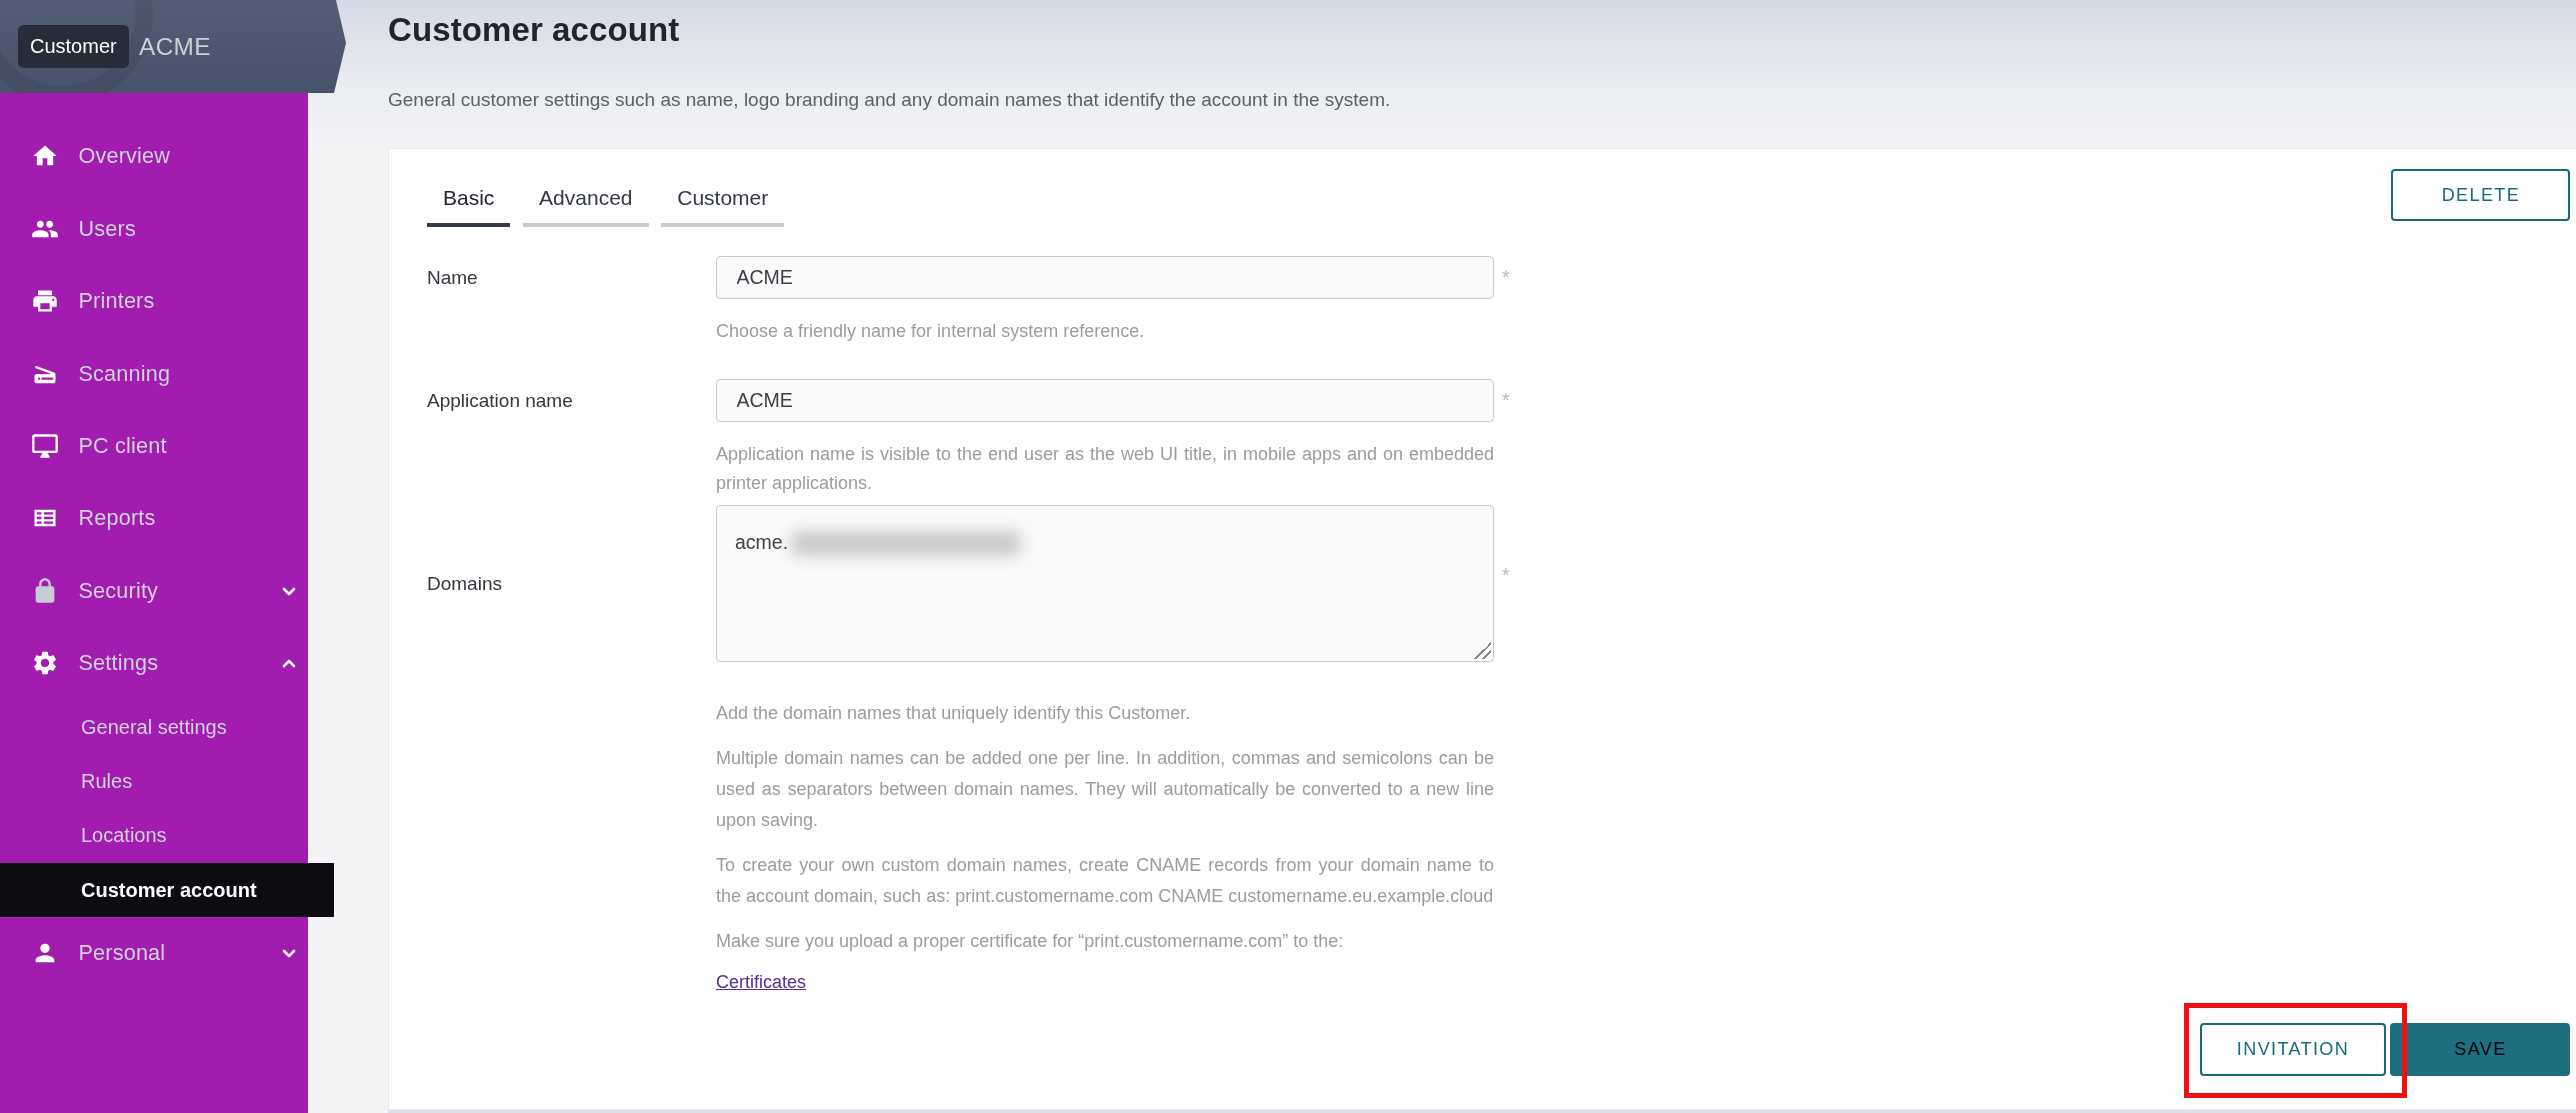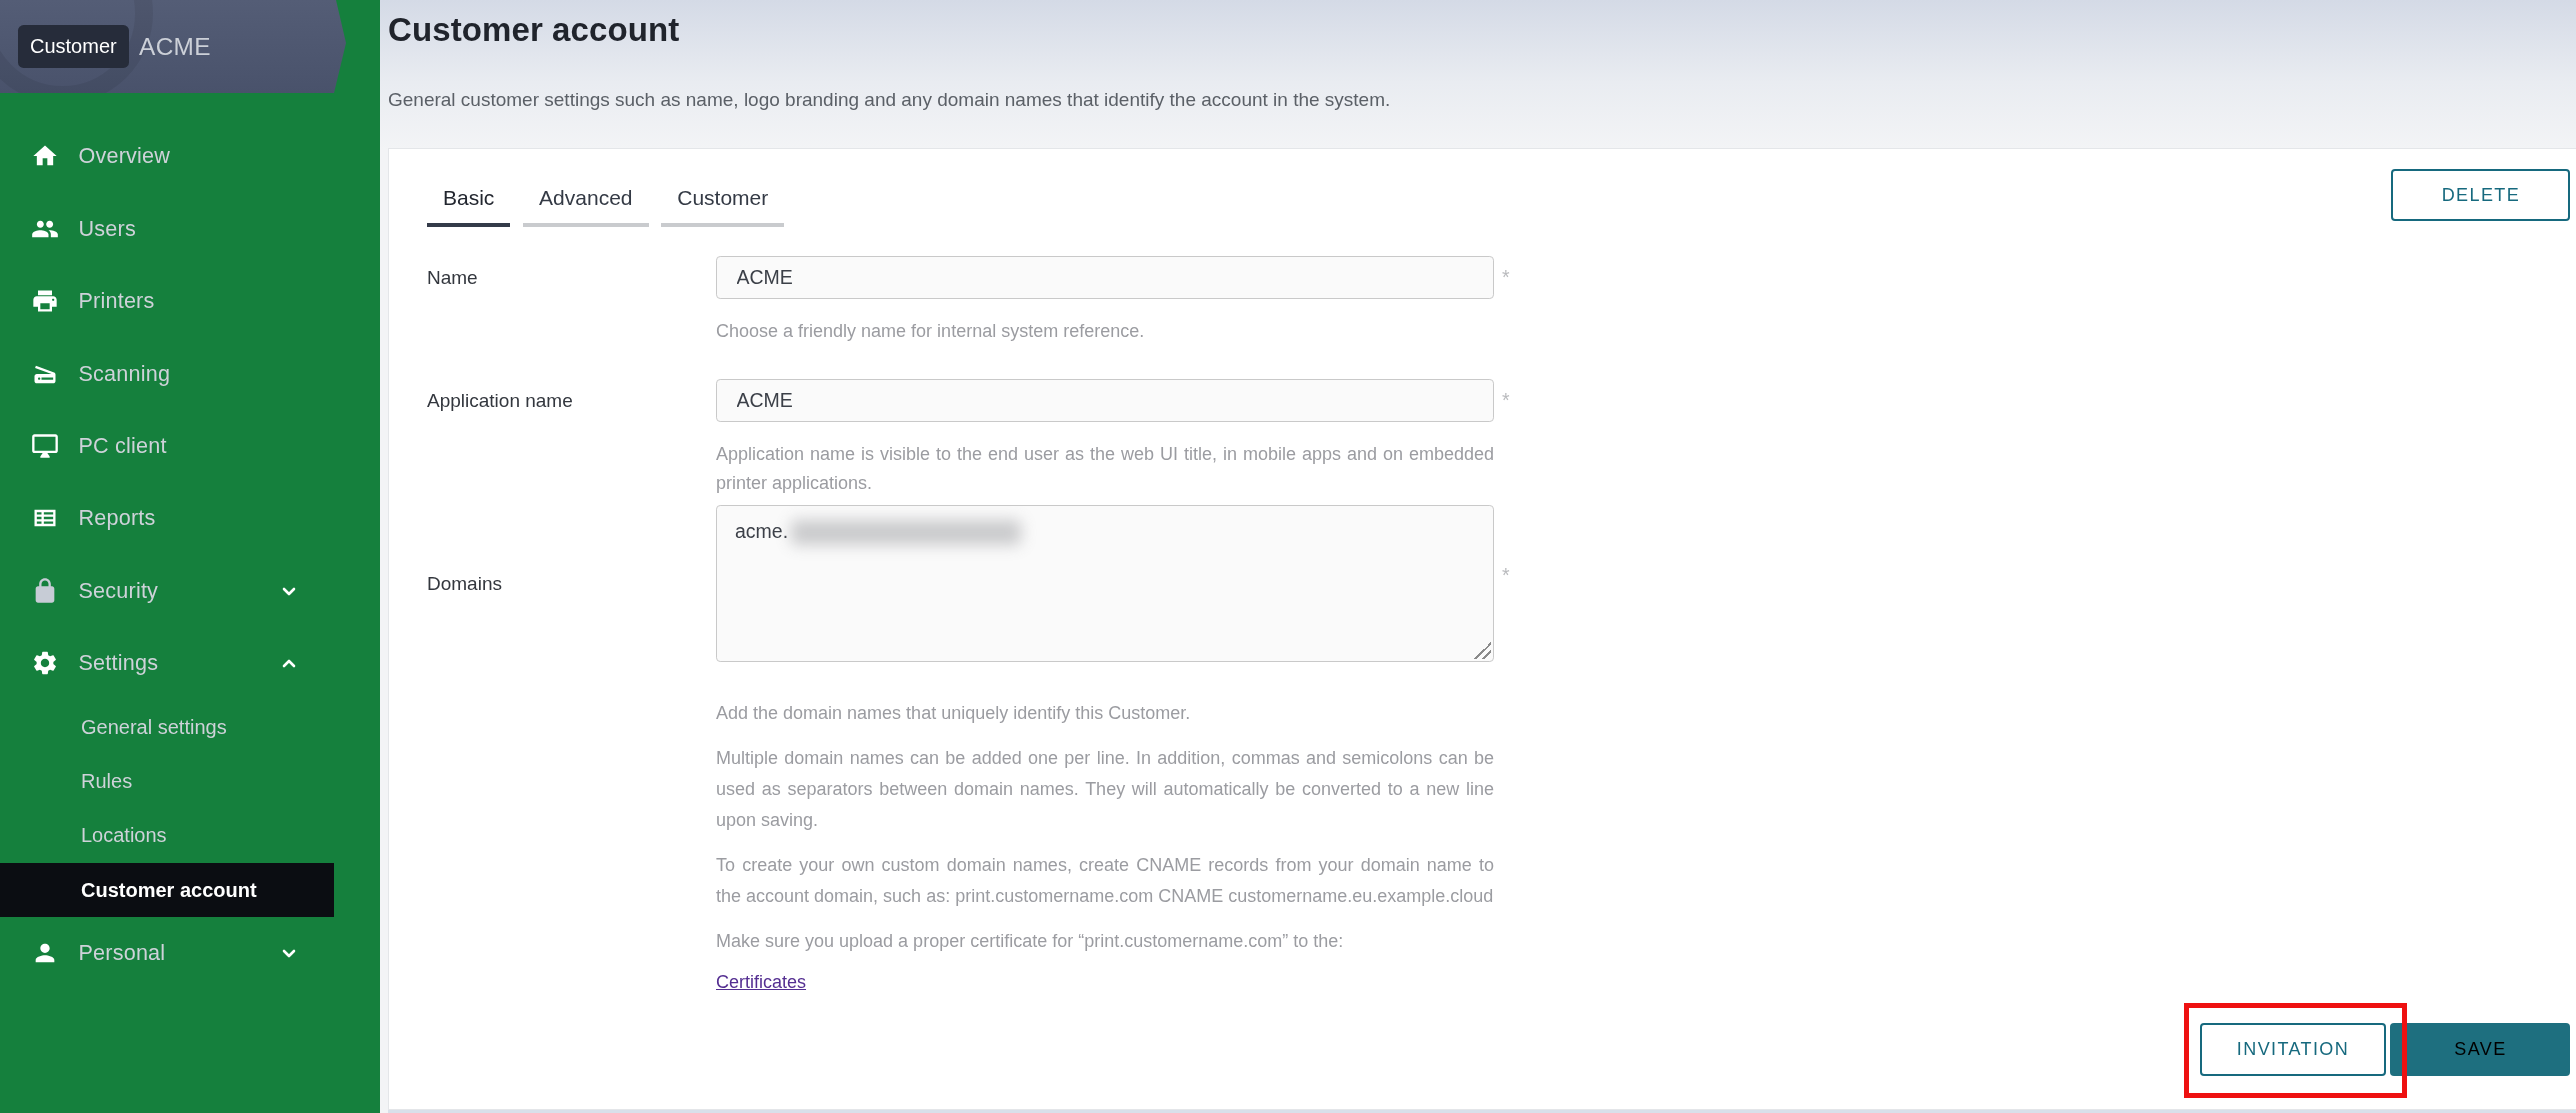--- a/index.html
+++ b/index.html
@@ -5,21 +5,21 @@
   * { margin:0; padding:0; box-sizing:border-box; }
   html,body { width:2576px; height:1114px; }
   body { font-family:"Liberation Sans","DejaVu Sans",sans-serif; background:#f3f4f6; }
   .stage { position:relative; width:2576px; height:1114px; overflow:hidden; background:#f3f4f6; }
 
   
   .top-gradient { position:absolute; left:0; top:0; width:100%; height:150px; z-index:1;
     background:linear-gradient(180deg,#d4dae6 0%, #e9ecf1 55%, #f3f4f6 100%); }
 
   
-  .sidebar { position:absolute; left:0; top:0; width:380px; height:1114px; background:#15803d; z-index:2;text-align:center; }
+  .sidebar { position:absolute; left:0; top:0; width:308px; height:1114px; background:#a21caf; z-index:2;text-align:center; }
   .nav-row { position:absolute; left:0; width:334px; height:72px; display:flex; align-items:center; cursor:pointer; }
   .nav-row .ico { width:28px; height:28px; margin-left:31px; flex:0 0 28px; display:flex; align-items:center; justify-content:center; }
   .nav-row .ico svg { width:28px; height:28px; fill:#ffffff; }
   .nav-row .ico.dim svg { fill:#c7ccd6; }
   .nav-row .lbl { margin-left:19.5px; font-size:21.6px; color:#ced2d9; letter-spacing:0.2px; }
   .nav-row .chev { position:absolute; right:33px; width:24px; height:24px; }
   .nav-row .chev svg { width:24px; height:24px; stroke:#ffffff; stroke-width:2.6; fill:none; stroke-linecap:round; stroke-linejoin:round; }
   .sub-row { position:absolute; left:0; width:334px; height:54px; display:flex; align-items:center; cursor:pointer; }
   .sub-row .lbl { margin-left:81px; font-size:20px; color:#ced2d9; }
   .sub-row.active { background:#0b0d12; }
@@ -48,21 +48,21 @@
   .btn { display:flex; align-items:center; justify-content:center; font-size:18px; letter-spacing:1.4px; border-radius:4px; cursor:pointer; font-weight:500; }
   .btn.outline { border:2.1px solid #16697e; color:#16697e; background:#ffffff; }
   .btn.solid { background:#1e6f7f; color:#000000; border:none; }
   .delete-btn { position:absolute; right:5.6px; top:20px; width:179px; height:52px; }
 
   .f-label { position:absolute; left:38px; font-size:19px; color:#33373e; }
   .f-input { position:absolute; left:327px; width:778px; height:43px; background:#fafafa; border:1.4px solid #c9c9c9; border-radius:4.2px; font-size:19.5px; color:#3c4048; padding:0 19.5px; font-family:inherit; }
   .req { position:absolute; left:1113px; font-size:19.5px; color:#b9babd; }
   .f-help { position:absolute; left:327px; width:778px; font-size:18px; color:#9b9ca1; line-height:29px; text-align:justify; }
 
-  .domains-box { position:absolute; left:327px; top:356px; width:778px; height:157px; background:#fafafa; border:1.4px solid #c9c9c9; border-radius:4.2px; padding:14px 18px; font-size:19.5px; color:#3c4048; overflow:hidden; cursor:text; }
+  .domains-box { position:absolute; left:327px; top:356px; width:778px; height:157px; background:#fafafa; border:1.4px solid #c9c9c9; border-radius:4.2px; padding:25px 18px; font-size:19.5px; color:#3c4048; overflow:hidden; cursor:text; }
   .blur-blob { display:inline-block; width:230px; height:25px; margin-left:2.8px; vertical-align:middle; background:#8f9094; opacity:.45; filter:blur(7.7px); border-radius:4.2px; }
   .resize-grip { position:absolute; right:2.1px; bottom:2.1px; width:16.7px; height:16.7px;
     background:linear-gradient(135deg, transparent 0 50%, #8a8a8a 50% 58%, transparent 58% 72%, #8a8a8a 72% 80%, transparent 80%); }
 
   .domains-help { position:absolute; left:327px; top:549px; width:778px; font-size:18px; color:#9b9ca1; line-height:31px; }
   .domains-help p { margin-bottom:14px; text-align:justify; }
   .cert-link { color:#542e91; text-decoration:underline; font-size:18px; cursor:pointer; }
 
   .invitation-btn { position:absolute; right:190px; top:874px; width:186px; height:53px; }
   .save-btn { position:absolute; right:5.6px; top:874px; width:180px; height:53px; }

